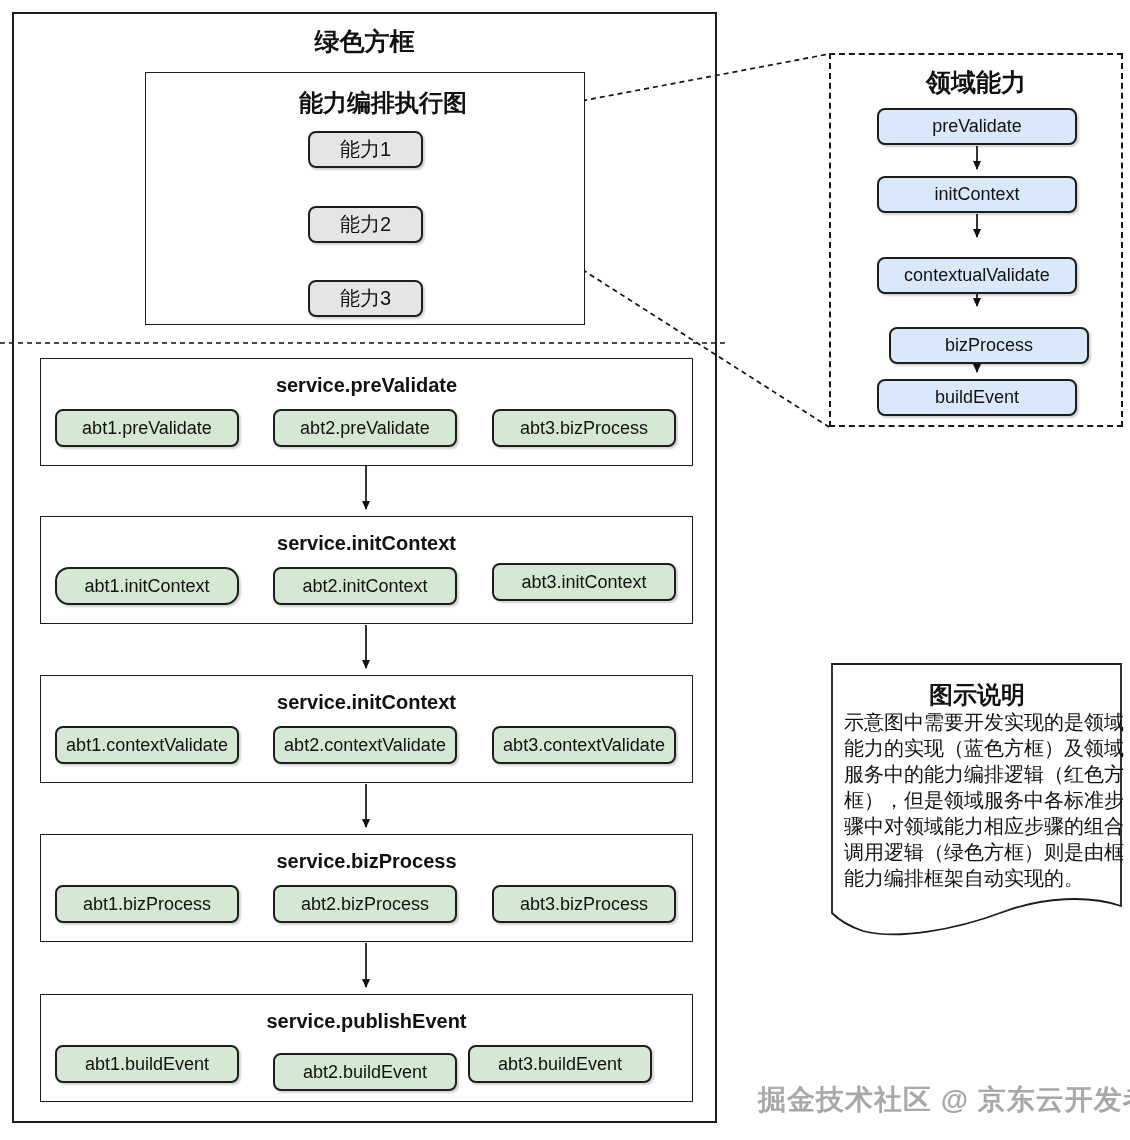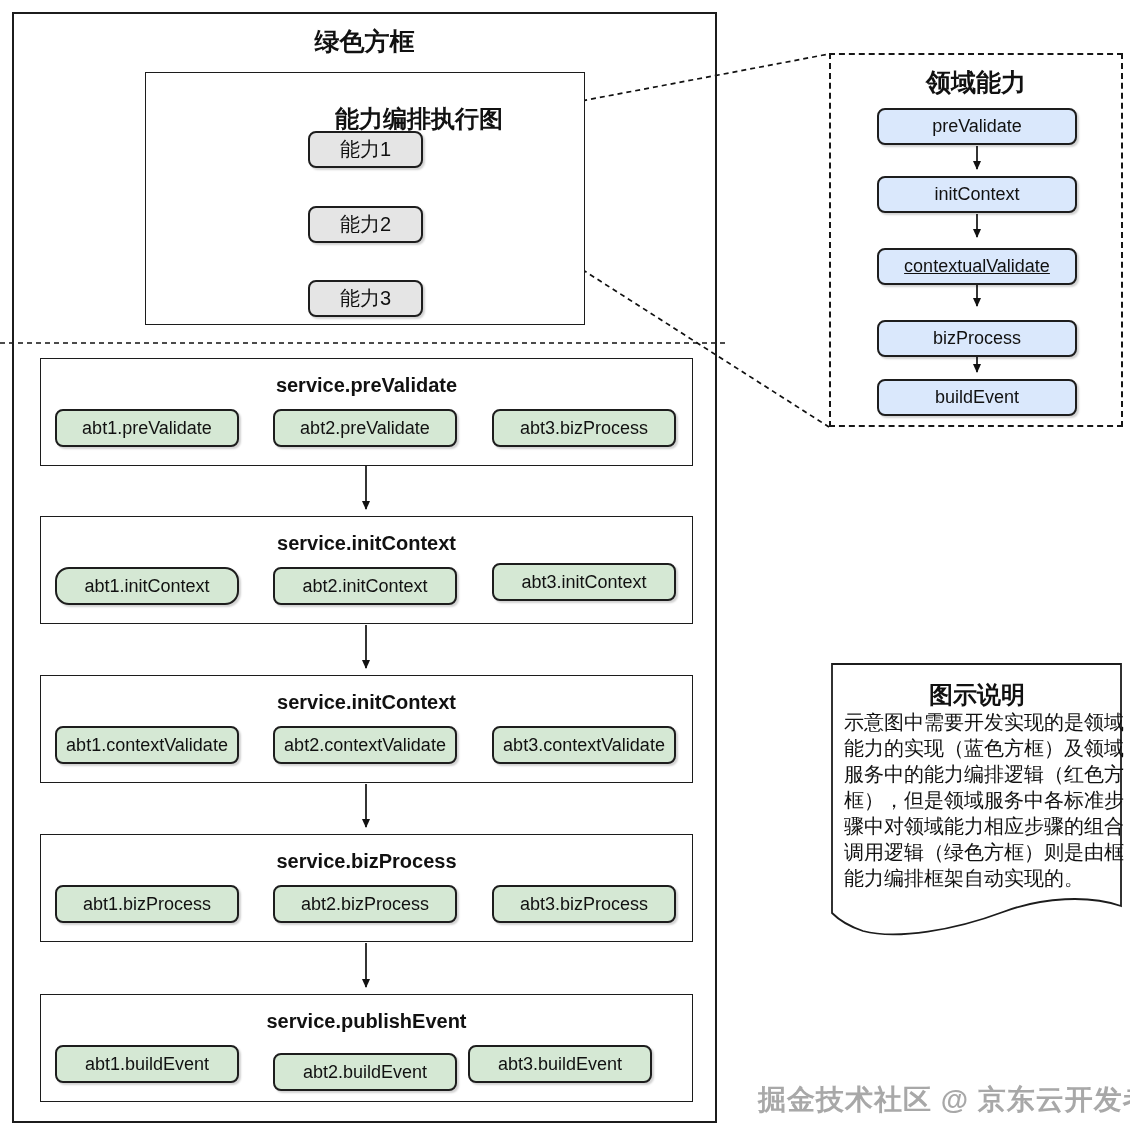--- a/index.html
+++ b/index.html
@@ -75,31 +75,31 @@
     <line class="conn" marker-end="url(#ah)" x1="240" y1="904" x2="265" y2="904"></line>
     <line class="conn" marker-end="url(#ah)" x1="458" y1="904" x2="484" y2="904"></line>
     <line class="conn" marker-end="url(#ah)" x1="240" y1="1064" x2="265" y2="1064"></line>
     <line class="conn" marker-end="url(#ah)" x1="458" y1="1064" x2="484" y2="1064"></line>
   </svg>
 
   <div class="frame" style="left:12px;top:12px;width:705px;height:1111px;"></div>
   <div class="big-title" style="left:12px;top:26px;width:705px;">绿色方框</div>
 
   <div class="frame-thin" style="left:145px;top:72px;width:440px;height:253px;"></div>
-  <div class="mid-title" style="left:145px;top:104px;width:476px;margin-left:36px;">能力编排执行图</div>
+  <div class="mid-title" style="left:145px;top:88px;width:476px;">能力编排执行图</div>
   <div class="node node-red" style="top:131px;">能力1</div>
   <div class="node node-red" style="top:206px;">能力2</div>
   <div class="node node-red" style="top:280px;">能力3</div>
 
   <div class="dashed-frame" style="left:829px;top:53px;width:294px;height:374px;"></div>
   <div class="big-title" style="left:829px;top:67px;width:294px;">领域能力</div>
   <div class="node node-blue" style="top:108px;">preValidate</div>
   <div class="node node-blue" style="top:176px;">initContext</div>
-  <div class="node node-blue" style="top:248px;text-decoration:underline;">contextualValidate</div>
-  <div class="node node-blue" style="top:320px;">bizProcess</div>
+  <div class="node node-blue" style="top:257px;">contextualValidate</div>
+  <div class="node node-blue" style="top:327px;margin-left:12px;">bizProcess</div>
   <div class="node node-blue" style="top:379px;">buildEvent</div>
 
   <div class="frame-thin" style="left:40px;top:358px;width:653px;height:108px;"></div>
   <div class="sec-title" style="left:40px;top:373px;width:653px;">service.preValidate</div>
   <div class="node node-green" style="left:55px;top:409px;">abt1.preValidate</div>
   <div class="node node-green" style="left:273px;top:409px;">abt2.preValidate</div>
   <div class="node node-green" style="left:492px;top:409px;">abt3.bizProcess</div>
 
   <div class="frame-thin" style="left:40px;top:516px;width:653px;height:108px;"></div>
   <div class="sec-title" style="left:40px;top:531px;width:653px;">service.initContext</div>

